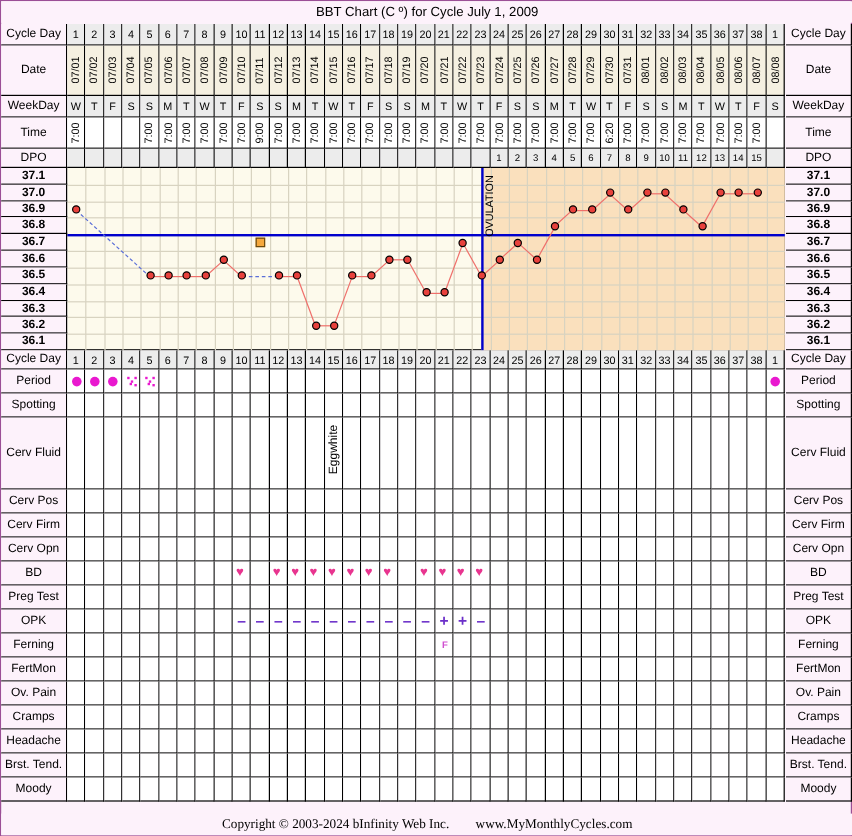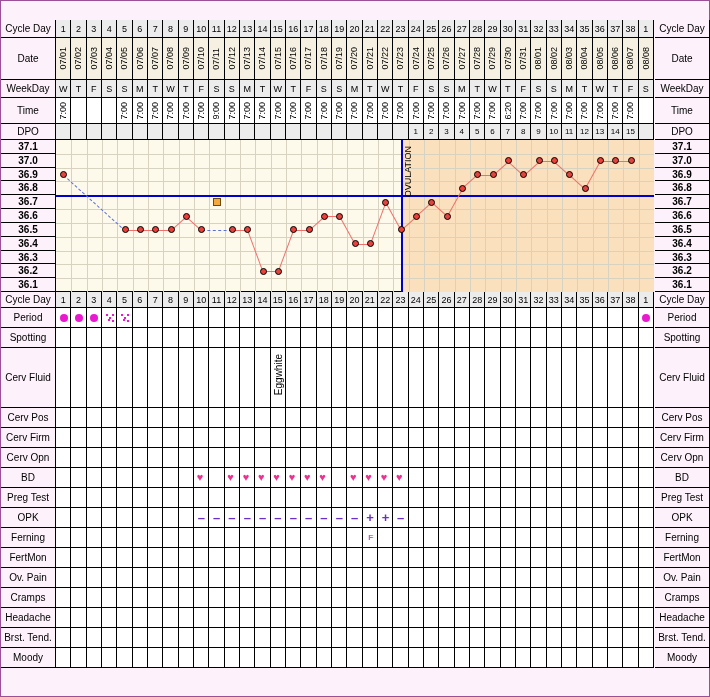--- a/index.html
+++ b/index.html
@@ -58,20 +58,21 @@
 
   
   #footer{position:absolute;left:0;bottom:0;width:710px;height:18px;line-height:18px;
           text-align:center;font-family:"Liberation Serif",serif;font-size:11px;color:#000;background:#fdf2fb;}
 </style>
 </head>
 <body>
 
 <div id="root">
 
+  <div id="title">BBT Chart (C º) for Cycle July 1, 2009</div>
 
   <div id="grid"></div>
 
 <div class="hdrlabel" style="left: 0px; top: 19px; width: 55px; height: 18px; line-height: 18px; font-size: 10px; border-left: 0px;">Cycle Day</div>
     <div class="hdrlabel" style="left: 654px; top: 19px; width: 55px; height: 18px; line-height: 18px; font-size: 10px;">Cycle Day</div>
     <div class="cell wcell" style="left: 55px; top: 19px; width: 15.3333px; height: 18px; line-height: 18px; font-size: 9px; background: rgb(236, 236, 236);">1</div>
     <div class="cell wcell" style="left: 70.3333px; top: 19px; width: 15.3333px; height: 18px; line-height: 18px; font-size: 9px; background: rgb(236, 236, 236);">2</div>
     <div class="cell wcell" style="left: 85.6667px; top: 19px; width: 15.3333px; height: 18px; line-height: 18px; font-size: 9px; background: rgb(236, 236, 236);">3</div>
     <div class="cell wcell" style="left: 101px; top: 19px; width: 15.3333px; height: 18px; line-height: 18px; font-size: 9px; background: rgb(236, 236, 236);">4</div>
     <div class="cell wcell" style="left: 116.333px; top: 19px; width: 15.3333px; height: 18px; line-height: 18px; font-size: 9px; background: rgb(236, 236, 236);">5</div>
@@ -1297,13 +1298,14 @@
     <div class="cell bodycell" style="left: 499.667px; top: 647px; width: 15.3333px; height: 20px;"></div>
     <div class="cell bodycell" style="left: 515px; top: 647px; width: 15.3333px; height: 20px;"></div>
     <div class="cell bodycell" style="left: 530.333px; top: 647px; width: 15.3333px; height: 20px;"></div>
     <div class="cell bodycell" style="left: 545.667px; top: 647px; width: 15.3333px; height: 20px;"></div>
     <div class="cell bodycell" style="left: 561px; top: 647px; width: 15.3333px; height: 20px;"></div>
     <div class="cell bodycell" style="left: 576.333px; top: 647px; width: 15.3333px; height: 20px;"></div>
     <div class="cell bodycell" style="left: 591.667px; top: 647px; width: 15.3333px; height: 20px;"></div>
     <div class="cell bodycell" style="left: 607px; top: 647px; width: 15.3333px; height: 20px;"></div>
     <div class="cell bodycell" style="left: 622.333px; top: 647px; width: 15.3333px; height: 20px;"></div>
     <div class="cell bodycell" style="left: 637.667px; top: 647px; width: 15.3333px; height: 20px;"></div>
+    <div id="footer"><span>Copyright © 2003-2024 bInfinity Web Inc.</span><span style="margin-left: 22px;">www.MyMonthlyCycles.com</span></div>
   </div>
 
 </body></html>

